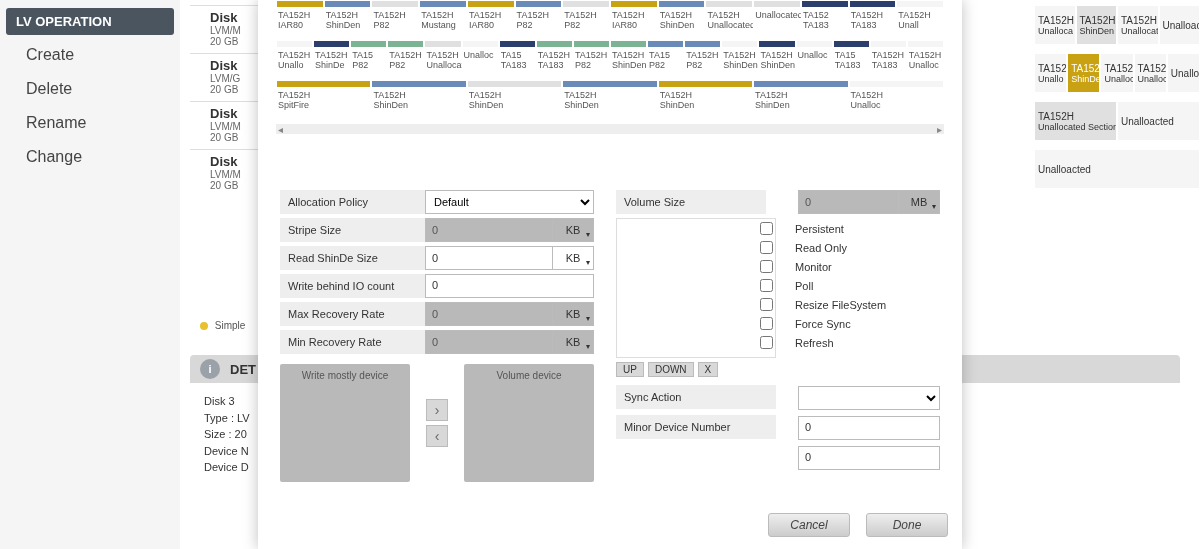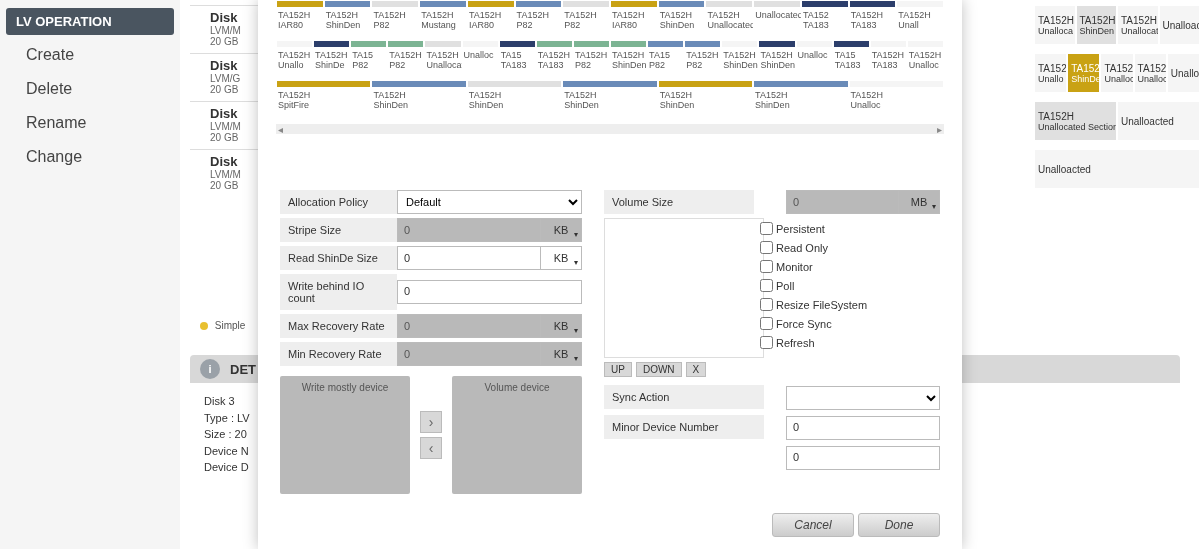--- a/index.html
+++ b/index.html
@@ -41,49 +41,49 @@
   .m-strip-wrap { padding:0 18px 4px 18px; }
   .m-strip { display:flex; margin-bottom:2px; }
   .m-lbl-row { display:flex; font-size:9px; color:#555; margin-bottom:10px; }
   .m-lbl { overflow:hidden; white-space:nowrap; padding:0 2px; display:flex; flex-direction:column; }
   .scroll-track { height:10px; background:#eee; display:flex; align-items:center; font-size:10px; color:#888; padding:0 2px; margin:0 18px; }
 
   
   .form-area { position:absolute; left:0; right:0; top:190px; padding:0 22px; display:flex; gap:22px; }
   .col { flex:1; }
   .frow { display:flex; align-items:center; margin-bottom:4px; }
-  .flabel { width:117px; background:#eee; padding:6px 8px; font-size:11px; }
+  .flabel { width:145px; background:#eee; padding:6px 8px; font-size:11px; }
   .fcontrol { flex:1; }
   .sel, .inp { width:100%; height:24px; border:1px solid #bbb; background:#fff; font-size:11px; padding:0 4px; }
   .unit-sel { display:flex; }
   .unit-sel .num { flex:1; height:24px; border:1px solid #bbb; border-right:none; padding:0 6px; font-size:11px; display:flex; align-items:center; }
   .unit-sel .num.dis { background:#b9b9b9; color:#555; }
   .unit-sel .unit { width:42px; height:24px; border:1px solid #bbb; background:#b9b9b9; font-size:11px; text-align:center; line-height:22px; color:#333; position:relative; }
   .unit-sel .unit::after { content:"▾"; font-size:8px; position:absolute; right:3px; top:5px; }
   .unit-sel .unit.light { background:#fff; }
 
-  .dev-cols { display:flex; gap:10px; margin-top:10px; align-items:stretch; }
+  .dev-cols { display:flex; gap:16px; margin-top:10px; align-items:stretch; }
   .dev-box { width:130px; height:118px; background:#b9b9b9; font-size:10px; color:#555; text-align:center; padding-top:6px; border-radius:2px; }
   .dev-btns { display:flex; flex-direction:column; justify-content:center; gap:4px; }
   .dev-btn { width:22px; height:22px; background:#d8d8d8; border:1px solid #bbb; text-align:center; line-height:20px; font-size:14px; color:#666; cursor:pointer; }
 
   .vs-row { display:flex; align-items:center; }
   .vs-label { width:150px; background:#eee; padding:6px 8px; font-size:11px; }
   .vs-label.slim { width:160px; }
   .vol-box { height:140px; border:1px solid #ddd; margin:4px 0; background:#fff; }
   .updown { display:flex; gap:4px; margin:4px 0 8px 0; }
   .ud-btn { padding:1px 6px; background:#d8d8d8; border:1px solid #bbb; font-size:10px; cursor:pointer; border-radius:0; }
 
   .checks { position:absolute; right:22px; top:222px; width:180px; }
-  .chk { display:flex; align-items:center; gap:3px; font-size:11px; color:#333; margin-bottom:6px; }
+  .chk { display:flex; align-items:center; gap:22px; font-size:11px; color:#333; margin-bottom:6px; }
   .chk input { width:13px; height:13px; }
 
   .sync-row { display:flex; align-items:center; }
 
-  .btn-bar { position:absolute; right:22px; bottom:12px; display:flex; gap:4px;justify-content:center; }
+  .btn-bar { position:absolute; right:14px; bottom:12px; display:flex; gap:16px;justify-content:center; }
   .btn { width:82px; height:24px; background:linear-gradient(#eee,#ccc); border:1px solid #bbb; border-radius:3px; font-size:12px; font-style:italic; color:#444; cursor:pointer; }
 </style>
 </head>
 <body>
 
 <div class="sidebar">
   <div class="sidebar-head">LV OPERATION</div>
   <div class="sidebar-item">Create</div>
   <div class="sidebar-item">Delete</div>
   <div class="sidebar-item">Rename</div>

